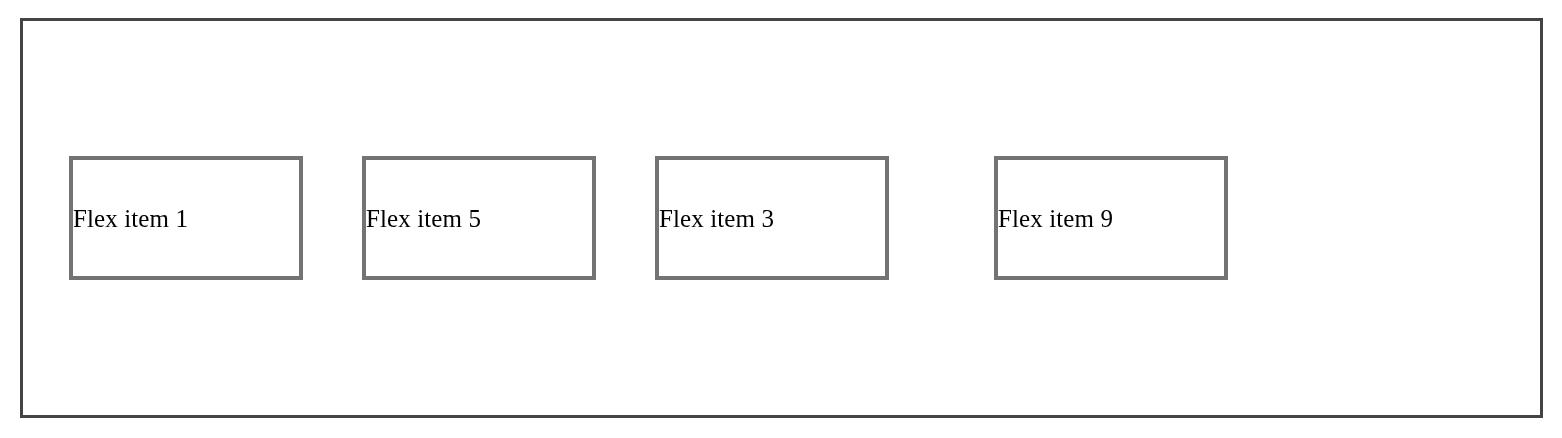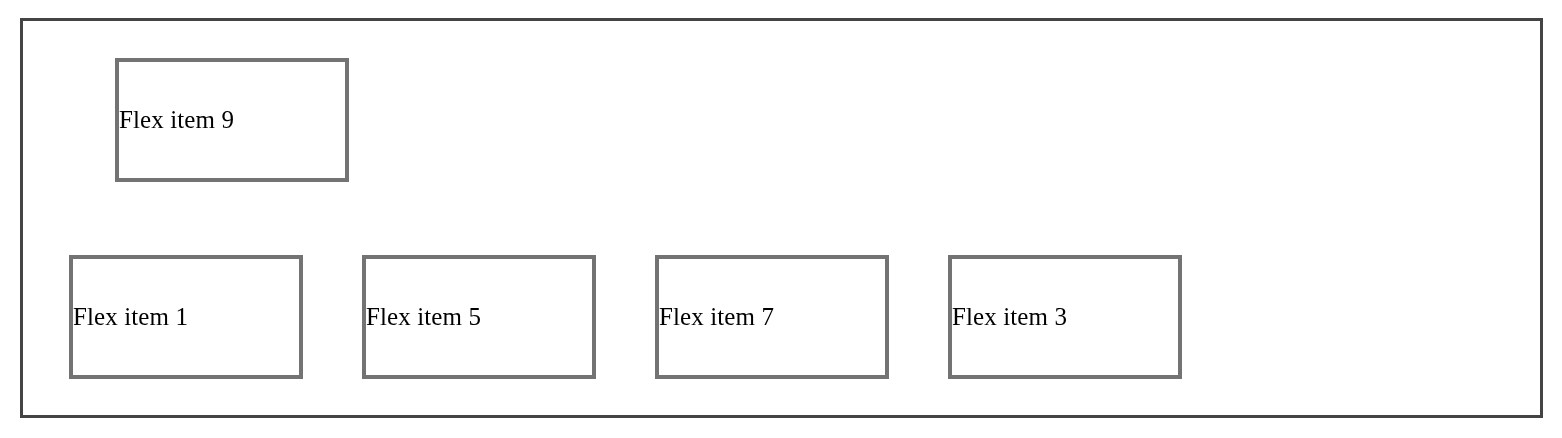--- a/index.html
+++ b/index.html
@@ -79,23 +79,20 @@
     </div>
 
 
 
 
     <div class="flex-item">
       <span>Flex item 5</span>
     </div>
 
 
-    <div class="flex-item">
-      <span>Flex item 7</span>
-    </div>
 
     <div class="flex-item">
       <span>Flex item 3</span>
     </div>
 
     <div class="flex-item">
       <span>Flex item 9</span>
     </div>
 
   </div>

